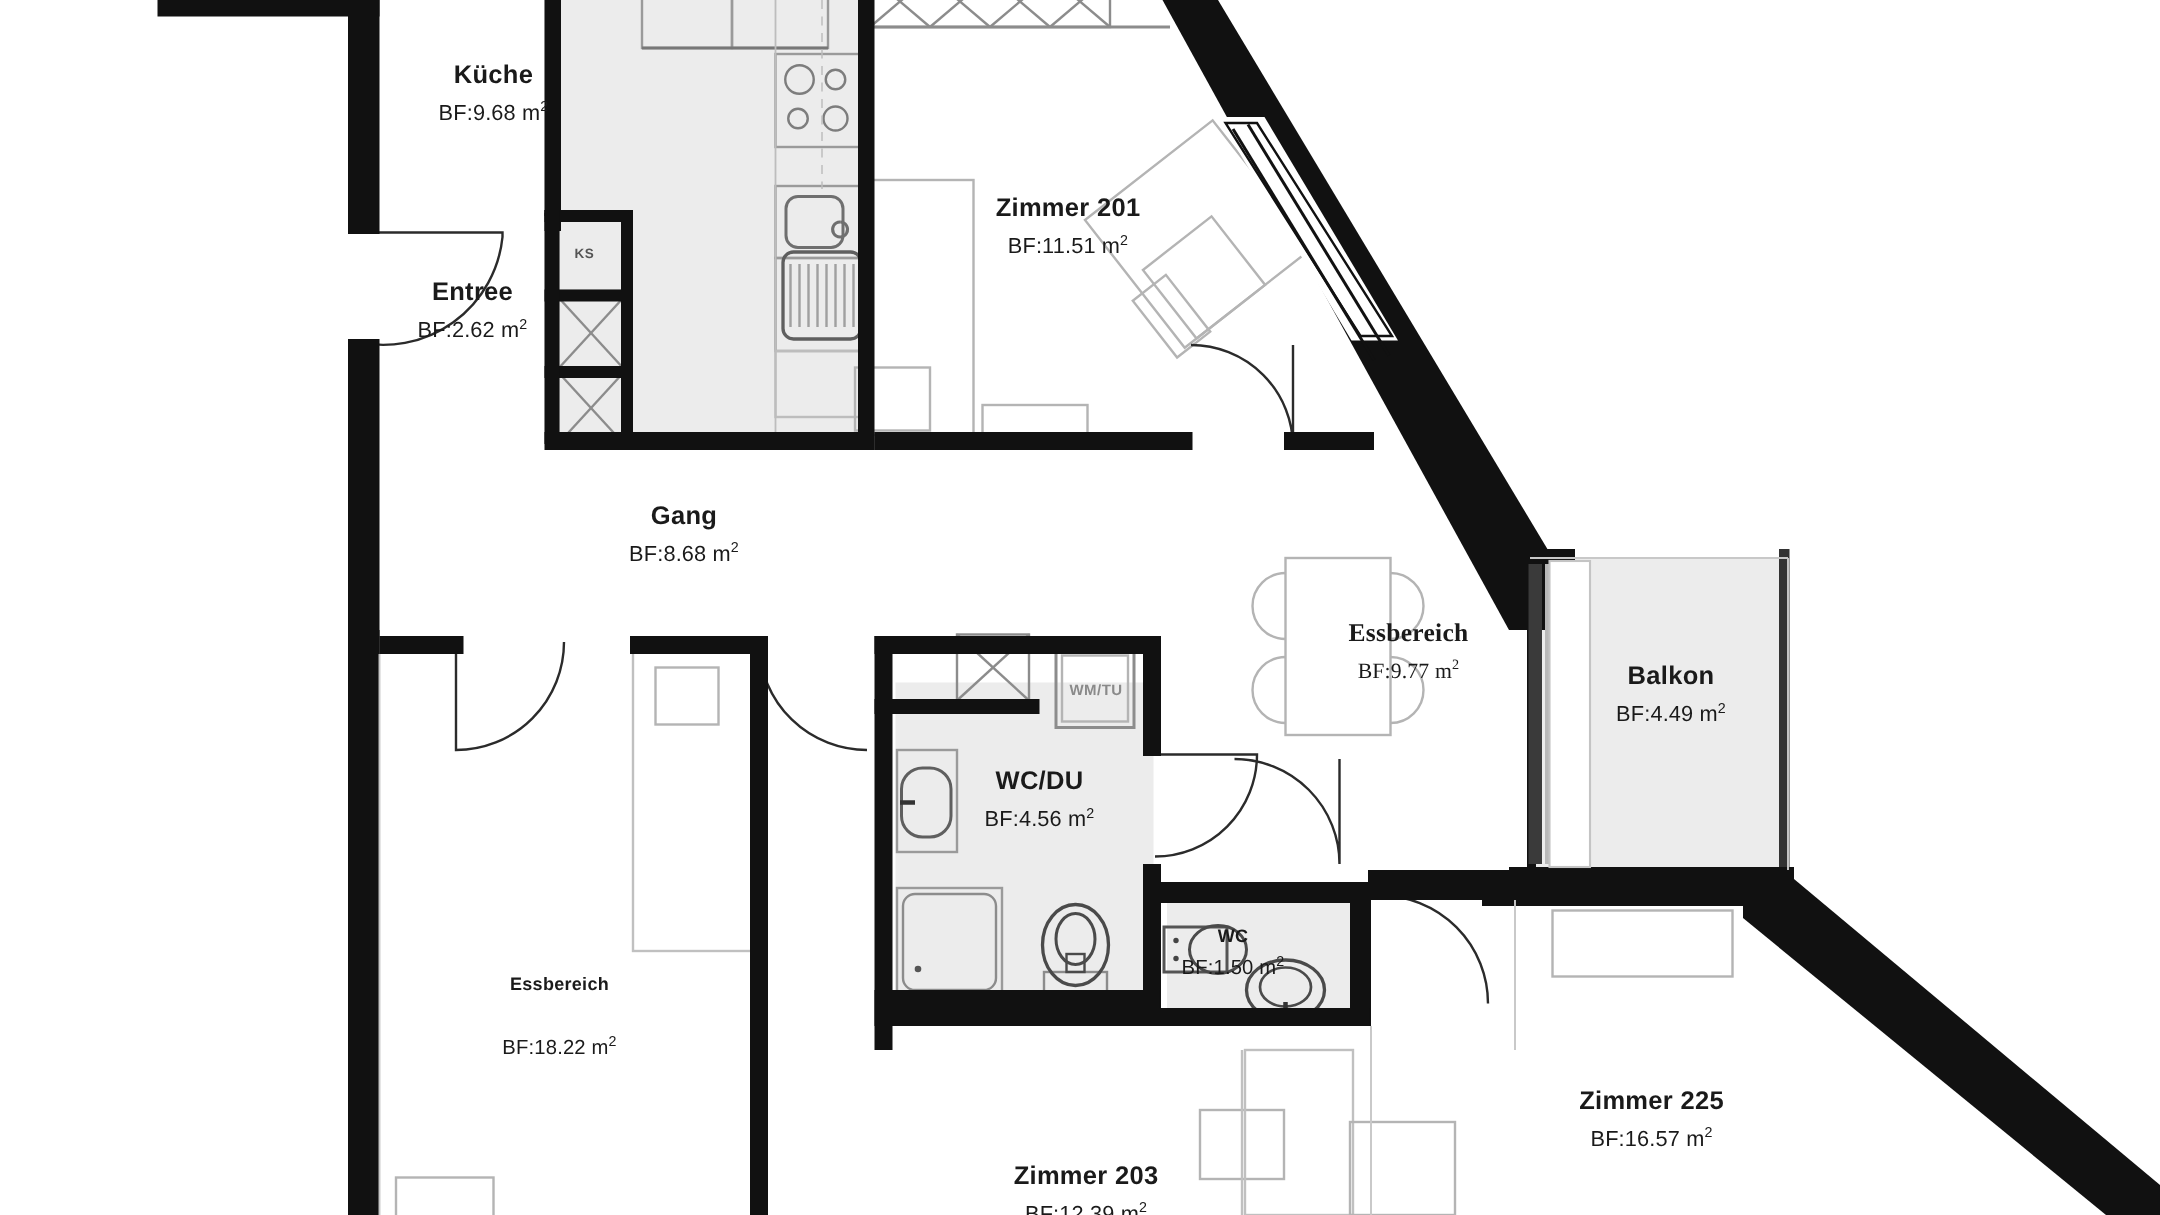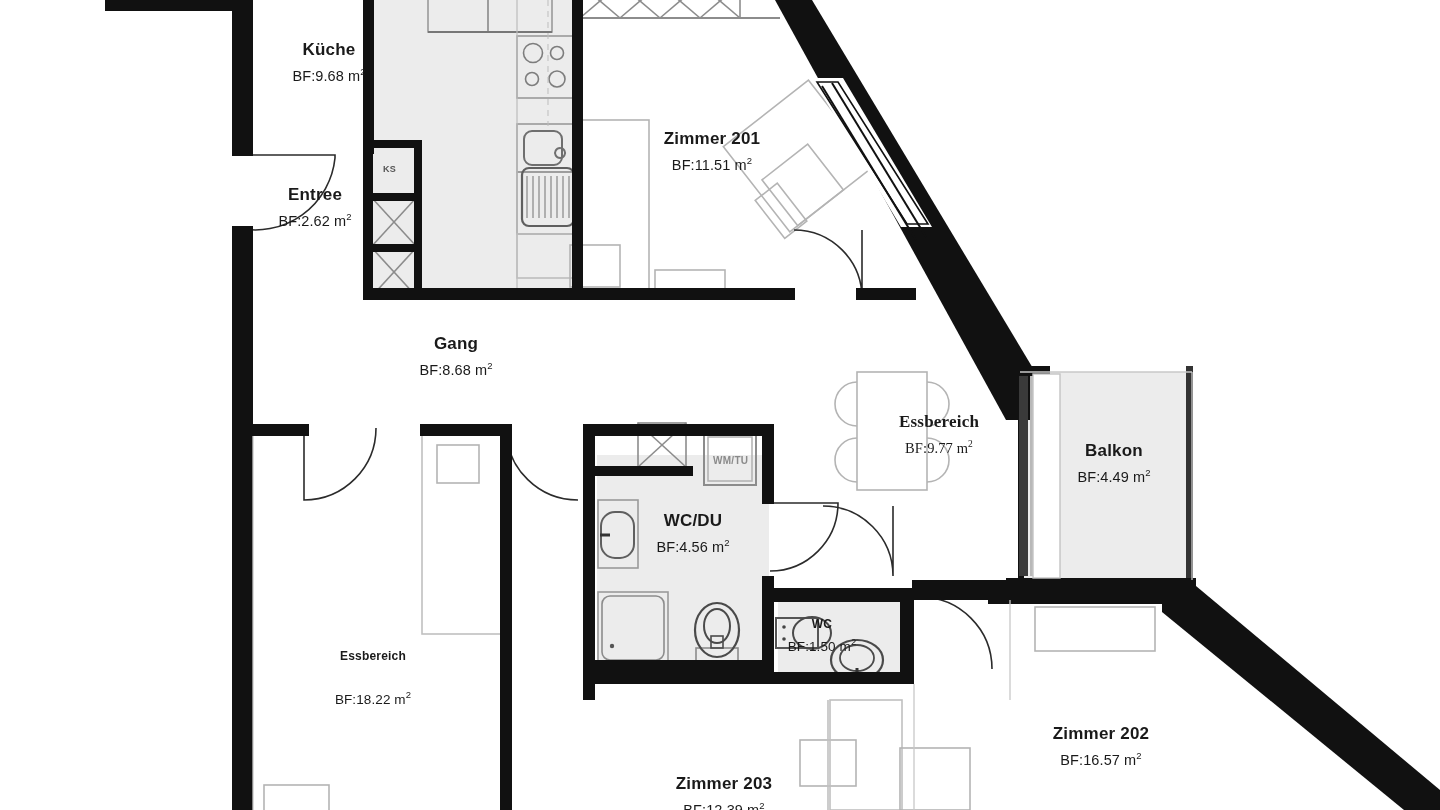--- a/index.html
+++ b/index.html
@@ -347,21 +347,21 @@
     <div class="room-name lbl-small-name">WC</div>
     <div class="room-area lbl-small-area" style="margin-top:5px;"><span>BF:1.50 m</span><span class="sup">2</span></div>
   </div>
 
   <div class="room-label" style="left:373px; top:650px; transform:translate(-50%,0);">
     <div class="room-name lbl-small-name">Essbereich</div>
     <div class="room-area lbl-small-area" style="margin-top:26px;"><span>BF:18.22 m</span><span class="sup">2</span></div>
   </div>
 
   <div class="room-label" style="left:1101px; top:724px; transform:translate(-50%,0);">
-    <div class="room-name">Zimmer 202</div>
+    <div class="room-name">Zimmer 225</div>
     <div class="room-area"><span>BF:16.57 m</span><span class="sup">2</span></div>
   </div>
 
   <div class="room-label" style="left:724px; top:774px; transform:translate(-50%,0);">
     <div class="room-name">Zimmer 203</div>
     <div class="room-area"><span>BF:12.39 m</span><span class="sup">2</span></div>
   </div>
 
   <div class="small-label" style="left:383px; top:164px;">KS</div>
   <div class="small-label" style="left:713px; top:455px; font-size:10px; color:#8a8a8a;">WM/TU</div>

